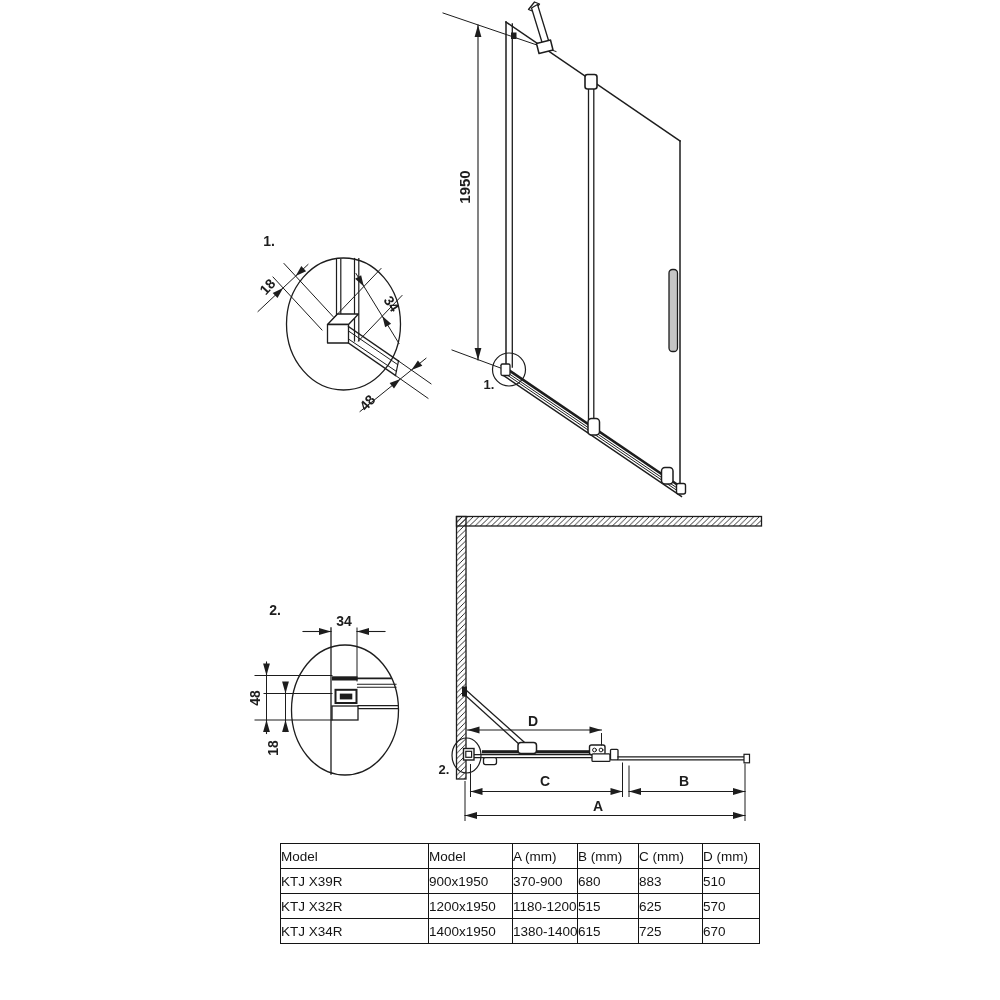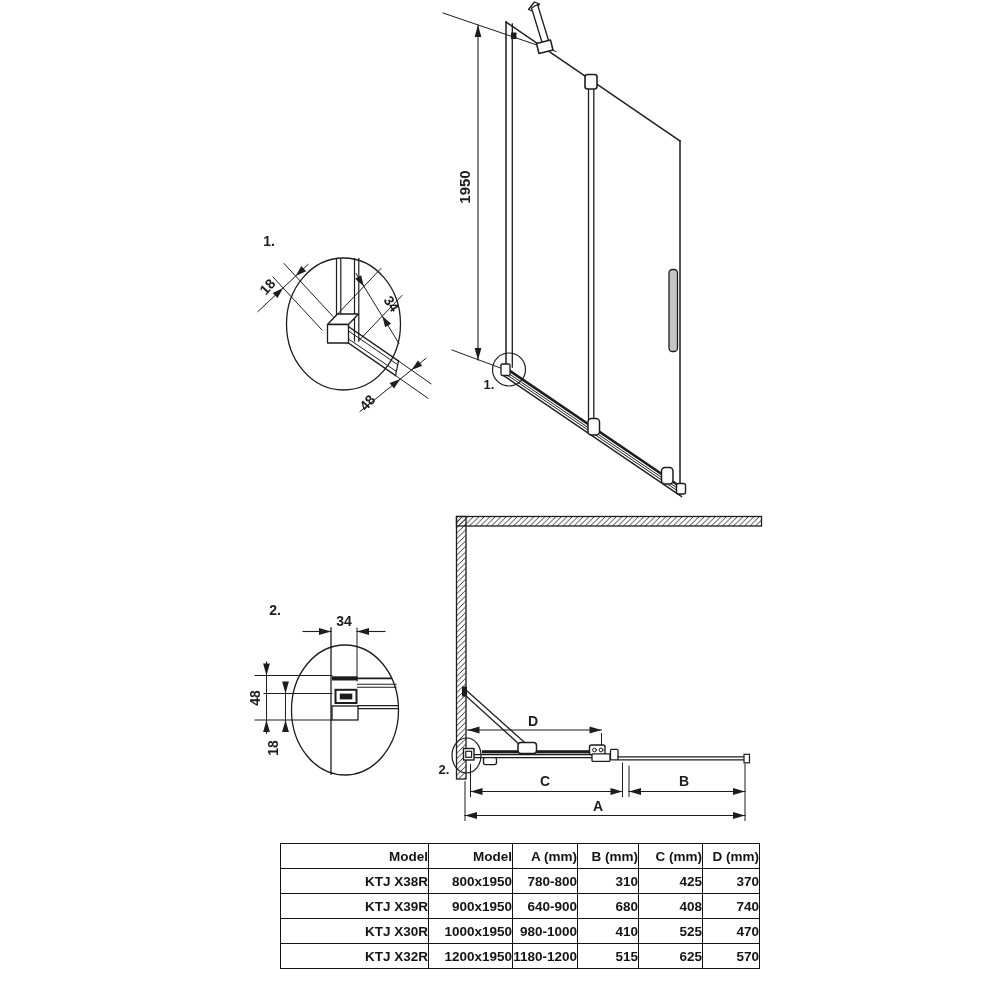--- a/index.html
+++ b/index.html
@@ -4,22 +4,22 @@
 <style>
   html,body{margin:0;padding:0;background:#fff;}
   .canvas{position:relative;width:1000px;height:1000px;background:#ffffff;overflow:hidden;
           font-family:"Liberation Sans",sans-serif;color:#1d1d1d;}
   svg{position:absolute;left:0;top:0;}
   svg text{font-family:"Liberation Sans",sans-serif;font-weight:700;fill:#1d1d1d;}
   .t13{font-size:13px;} .t14{font-size:14px;} .t15{font-size:15px;}
   .spec{position:absolute;left:280px;top:843px;width:479px;}
   table{border-collapse:collapse;table-layout:fixed;width:479px;
         font-family:"Liberation Sans",sans-serif;font-size:13.5px;font-weight:700;color:#141414;}
-  th,td{border:1.5px solid #141414;height:24px;text-align:right;vertical-align:middle;
-        padding:0;font-weight:700;white-space:nowrap;overflow:hidden;}
+  th,td{border:1.5px solid #141414;height:24px;text-align:left;vertical-align:middle;
+        padding:0;font-weight:400;white-space:nowrap;overflow:hidden;}
 </style>
 </head>
 <body>
 
 <div class="canvas">
 
 <svg width="1000" height="1000" viewBox="0 0 1000 1000">
   <defs>
     <pattern id="hatch" patternUnits="userSpaceOnUse" width="5.5" height="5.5">
       <path d="M0,5.5 L5.5,0" stroke="#1d1d1d" stroke-width="0.9" fill="none"></path>
@@ -240,48 +240,40 @@
         <th>Model</th>
         <th>Model</th>
         <th>A (mm)</th>
         <th>B (mm)</th>
         <th>C (mm)</th>
         <th>D (mm)</th>
       </tr>
     </thead>
     <tbody>
       <tr>
-        <td>KTJ X38R</td>
-        <td>800x1950</td>
-        <td>780-800</td>
-        <td>310</td>
-        <td>425</td>
-        <td>370</td>
-      </tr>
-      <tr>
         <td>KTJ X39R</td>
         <td>900x1950</td>
-        <td>640-900</td>
+        <td>370-900</td>
         <td>680</td>
-        <td>408</td>
-        <td>740</td>
-      </tr>
-      <tr>
-        <td>KTJ X30R</td>
-        <td>1000x1950</td>
-        <td>980-1000</td>
-        <td>410</td>
-        <td>525</td>
-        <td>470</td>
+        <td>883</td>
+        <td>510</td>
       </tr>
       <tr>
         <td>KTJ X32R</td>
         <td>1200x1950</td>
         <td>1180-1200</td>
         <td>515</td>
         <td>625</td>
         <td>570</td>
       </tr>
+      <tr>
+        <td>KTJ X34R</td>
+        <td>1400x1950</td>
+        <td>1380-1400</td>
+        <td>615</td>
+        <td>725</td>
+        <td>670</td>
+      </tr>
     </tbody>
   </table>
 </div>
 
 </div>
 
 </body></html>

